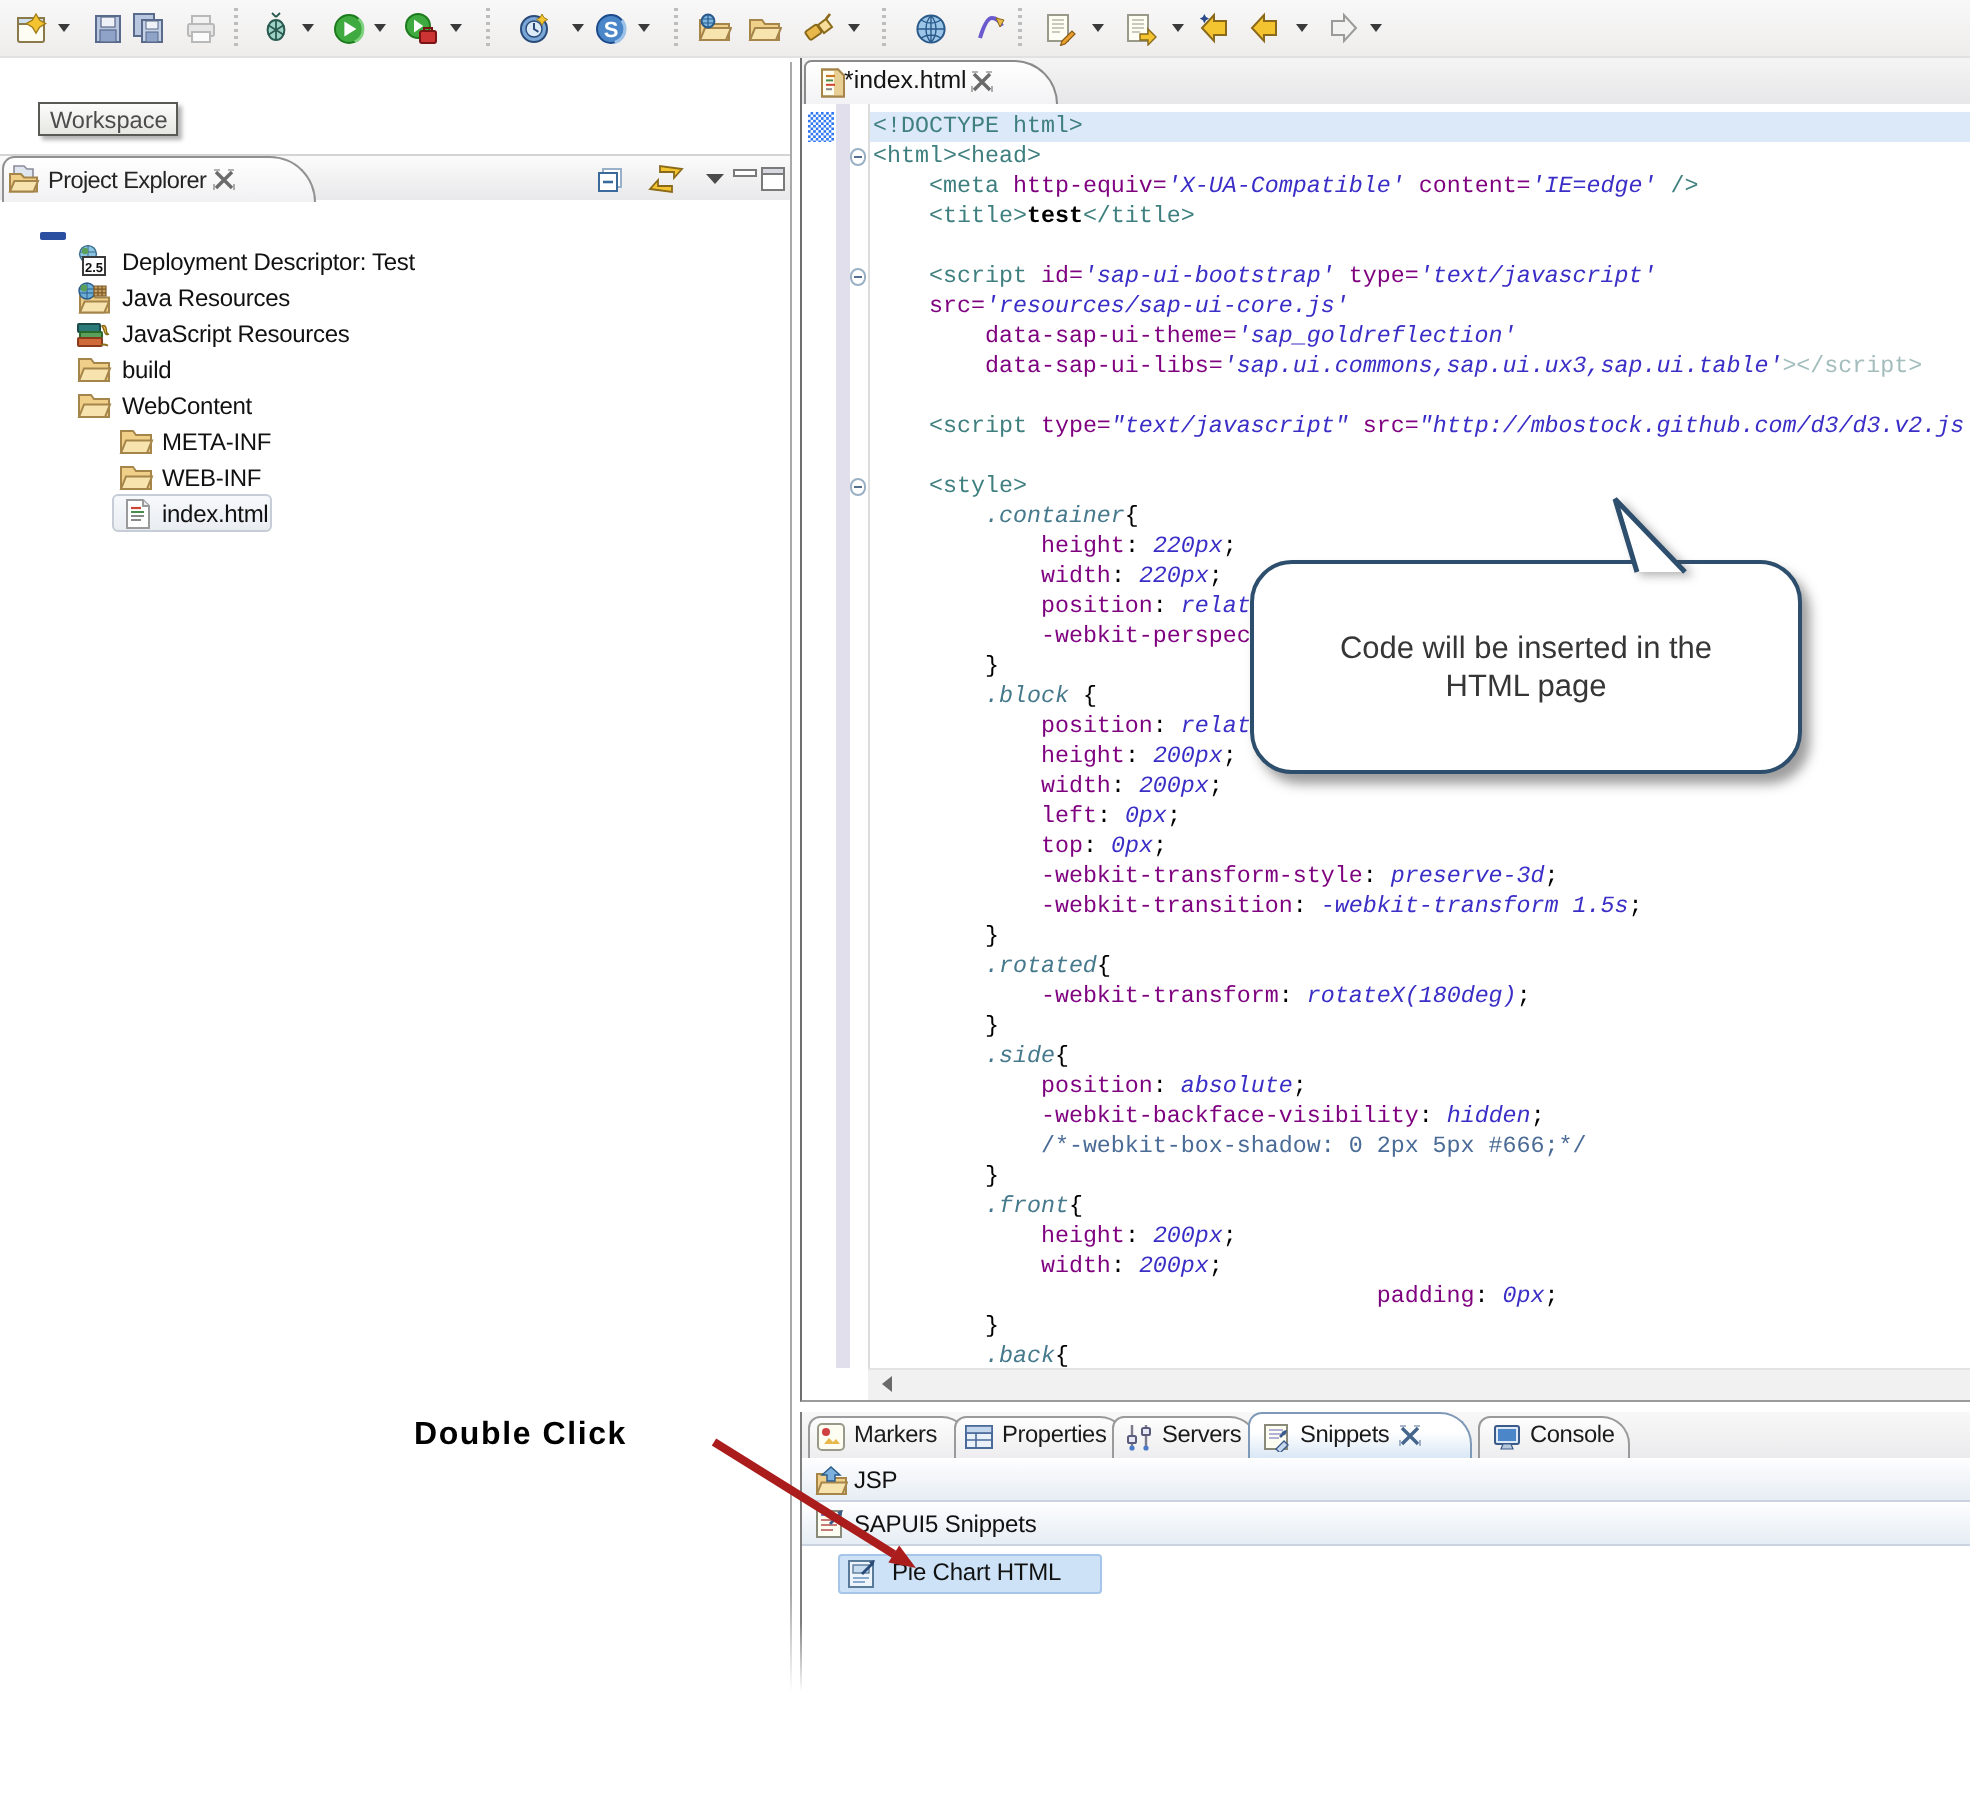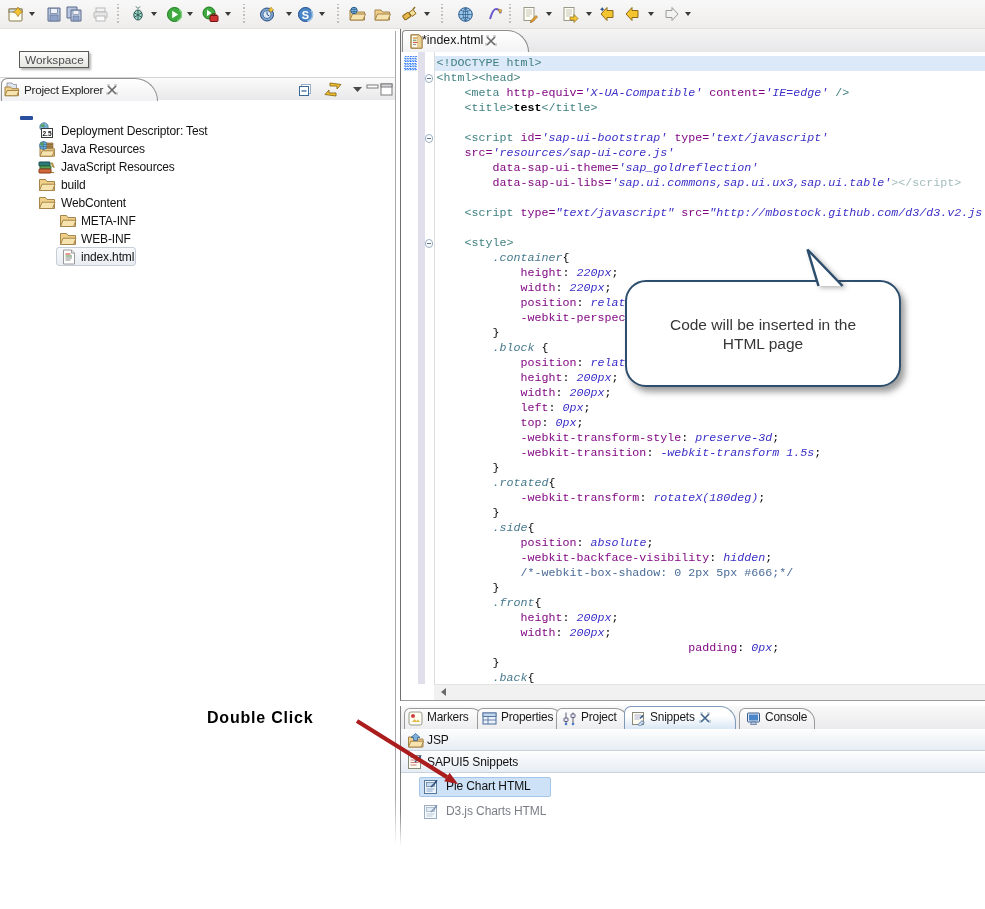--- a/index.html
+++ b/index.html
@@ -363,21 +363,21 @@
         </svg>
       <span class="btlabel" style="left:101px;z-index:2">Properties</span>
       <div class="btab" style="left:156px;width:73px"></div>
       <svg class="abs" style="left:162px;top:5px;width:15px;height:15px;z-index:2" viewBox="0 0 15 15">
           <path d="M4 1.5 v12 M11 1.5 v12" stroke="#7a7a8a" stroke-width="1.2"></path>
           <rect x="2" y="7" width="4" height="3.5" rx="0.8" fill="#e8e8f4" stroke="#5a5a7a"></rect>
           <rect x="9" y="3" width="4" height="3.5" rx="0.8" fill="#e8e8f4" stroke="#5a5a7a"></rect>
           <circle cx="4" cy="13" r="1.3" fill="#4a7ac8"></circle>
           <circle cx="11" cy="13" r="1.3" fill="#4a7ac8"></circle>
         </svg>
-      <span class="btlabel" style="left:181px;z-index:2">Project</span>
+      <span class="btlabel" style="left:181px;z-index:2">Servers</span>
       <div class="btabsel" style="left:224px;width:112px"></div>
       <svg class="abs" style="left:231px;top:5px;width:15px;height:15px;z-index:4" viewBox="0 0 15 15">
           <rect x="1.5" y="1.5" width="11" height="12" fill="#fdfdf2" stroke="#8a8a7a"></rect>
           <path d="M3.5 4 h7 M3.5 6 h7 M3.5 8 h5" stroke="#b0b0d8" stroke-width="1"></path>
           <path d="M7 13.5 l4 -4 2 2 -4 4z" fill="#c8d8ee" stroke="#3a5a8a" stroke-width="0.7"></path>
           <path d="M9 7.5 l3 -3" stroke="#3a5a8a" stroke-width="1.3"></path>
           <path d="M12.5 4 l-1 2.8 -1.8 -1.8z" fill="#3a5a8a"></path>
         </svg>
       <span class="btlabel" style="left:250px;z-index:4">Snippets</span>
       <svg class="abs" style="left:299px;top:6px;width:12px;height:12px;z-index:4" viewBox="0 0 12 12">
@@ -413,30 +413,20 @@
     <div style="position:absolute;left:1px;top:71px;width:584px;height:26px;background:#fff">
       <div class="bisel"></div>
       <svg class="abs" style="left:22px;top:2px;width:16px;height:16px" viewBox="0 0 16 16">
           <rect x="1.5" y="1.5" width="12" height="13" fill="#eef4fb" stroke="#5a7a9a"></rect>
           <rect x="3.5" y="3.5" width="8" height="4" fill="#c8dcf0" stroke="#5a7a9a" stroke-width="0.7"></rect>
           <path d="M3.5 10 h8 M3.5 12 h6" stroke="#88aacc" stroke-width="1"></path>
           <path d="M8 8 l5.5 -5.5" stroke="#2a4a7a" stroke-width="1.4"></path>
           <path d="M14.5 1 l-1 3 -2 -2z" fill="#2a4a7a"></path>
         </svg>
       <span class="brlabel" style="left:45px;top:2px">Pie Chart HTML</span>
-    </div>
-    <div style="position:absolute;left:1px;top:97px;width:584px;height:24px;background:#fff">
-      <svg class="abs" style="left:22px;top:1px;width:16px;height:16px;opacity:.75" viewBox="0 0 16 16">
-          <rect x="1.5" y="1.5" width="12" height="13" fill="#f4f7fb" stroke="#7a92aa"></rect>
-          <rect x="3.5" y="3.5" width="8" height="4" fill="#d8e6f2" stroke="#7a92aa" stroke-width="0.7"></rect>
-          <path d="M3.5 10 h8 M3.5 12 h6" stroke="#a0b8cc" stroke-width="1"></path>
-          <path d="M8 8 l5.5 -5.5" stroke="#54749a" stroke-width="1.4"></path>
-          <path d="M14.5 1 l-1 3 -2 -2z" fill="#54749a"></path>
-        </svg>
-      <span class="brlabel" style="left:45px;top:1px;color:#7b7e86">D3.js Charts HTML</span>
     </div>
     <div id="bborder"></div>
   </div>
   <div id="wtip">
       <span>Workspace</span>
     </div>
   <div id="bubble">
       <div class="btext">Code will be inserted in the<br>HTML page</div>
     </div>
   <svg id="tail" viewBox="0 0 70 50" style="filter:drop-shadow(3px 2px 2.5px rgba(70,70,70,.4))">

